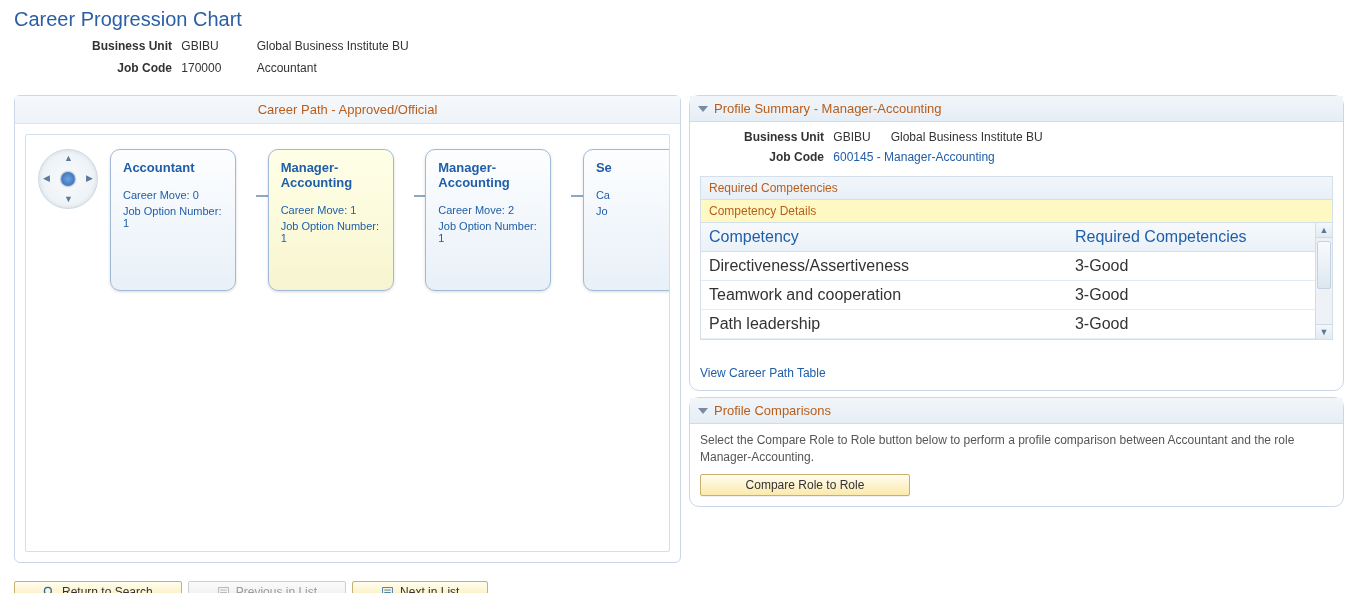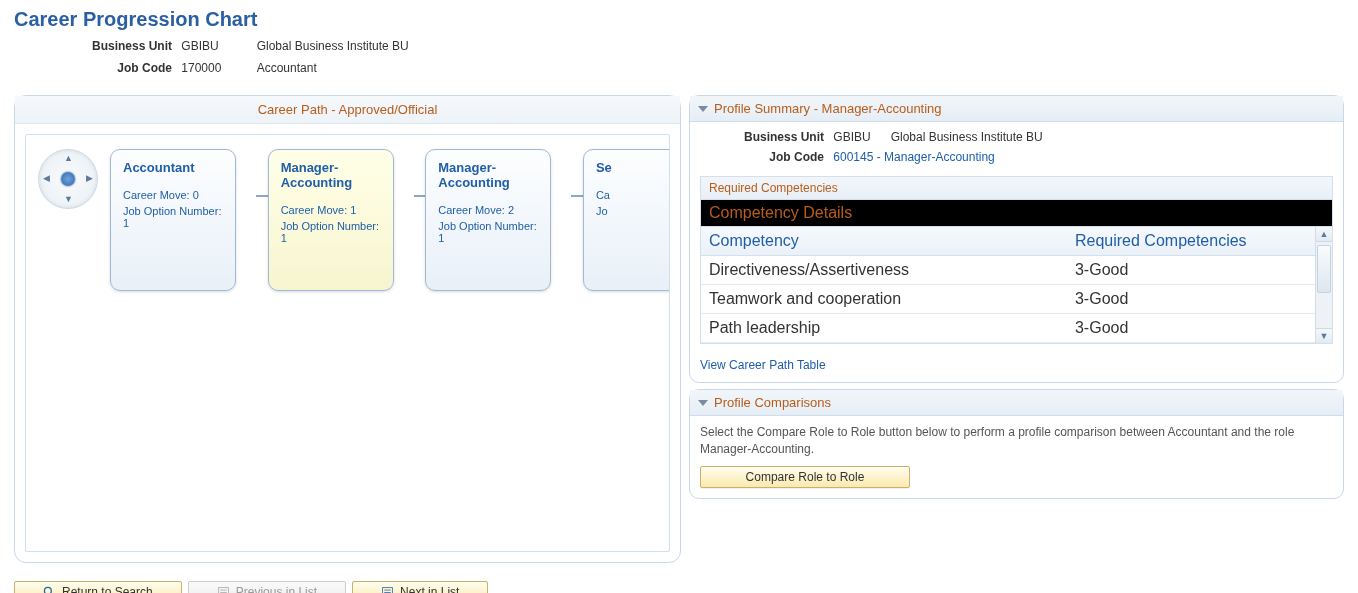--- a/index.html
+++ b/index.html
@@ -1,32 +1,32 @@
 <!DOCTYPE html>
 <html><head>
 <meta charset="utf-8">
 <style>
  html,body{margin:0;padding:0;font-family:Arial,Helvetica,sans-serif;font-size:12px;color:#333;background:#fff}
  body{width:1358px;height:593px;position:relative;overflow:hidden}
 
  .page{padding:8px 14px}
 
- h1.page-title{font-size:20px;font-weight:bold;color:#2b5fa3;margin:0 0 8px 0}
+ h1.page-title{font-size:20px;font-weight:normal;color:#2b5fa3;margin:0 0 8px 0}
  
  .hdr-grid{margin:4px 0 12px 0}
  .hdr-row{height:22px}
  .hdr-lbl{display:inline-block;width:158px;text-align:right;font-weight:bold;color:#333;padding-right:6px}
  .hdr-val1{display:inline-block;width:72px;color:#333}
  .hdr-val2{display:inline-block;color:#333}
 
  .cols{display:flex;gap:8px}
  .left{width:668px}
  .right{width:656px}
 
- .frame{border:1px solid #c9d7e8;border-radius:12px}
+ .frame{border:1px solid #c9d7e8;border-radius:6px}
  .frame-title{text-align:center;color:#b85d1b;font-size:13px;padding:6px 0;background:linear-gradient(#f6f9fc,#eef3f8);border-bottom:1px solid #dde7f1}
  .frame-body{padding:14px 12px 14px 12px;border:1px solid #cfe0ef;margin:10px;border-radius:2px;height:388px;position:relative;overflow:hidden;background:#fff}
 
  
  .compass{width:58px;height:58px;border-radius:50%;background:radial-gradient(#fafbfc,#e7eef5);border:1px solid #cdd8e3;position:relative;box-shadow:inset 0 0 4px rgba(0,0,0,.1)}
  .compass .c{position:absolute;width:14px;height:14px;border-radius:50%;background:radial-gradient(#6fa3df,#2d64ad);top:22px;left:22px;box-shadow:0 0 2px #1d4d8c}
  .compass span{position:absolute;color:#5e7a99;font-size:9px;line-height:1;user-select:none}
  .compass .n{top:4px;left:25px}
  .compass .s{bottom:4px;left:25px}
  .compass .w{left:4px;top:24px}
@@ -44,21 +44,21 @@
  .sec>.bar{background:linear-gradient(#f2f6fa,#e5edf5);border-bottom:1px solid #cfdceb;padding:5px 8px;color:#b85d1b;font-size:13px;display:flex;align-items:center;gap:6px}
  .tri{width:0;height:0;border-left:5px solid transparent;border-right:5px solid transparent;border-top:6px solid #7a8aa0;display:inline-block}
  .sec .body{padding:8px 10px 10px 10px}
 
  .ps-row{height:20px}
  .ps-lbl{display:inline-block;width:124px;text-align:right;font-weight:bold;padding-right:6px}
  .ps-v1{display:inline-block;width:54px}
  .ps-link{color:#1f5ea8}
 
  .sub-hdr{background:linear-gradient(#f2f6fa,#e8eff7);border:1px solid #d4dfec;color:#b85d1b;font-size:12px;padding:4px 8px;margin-top:6px}
- .sub-hdr2{background:#000000;border:1px solid #d4dfec;border-top:none;color:#b85d1b;font-size:16px;padding:4px 8px}
+ .sub-hdr2{background:#fef9c3;border:1px solid #d4dfec;border-top:none;color:#b85d1b;font-size:12px;padding:4px 8px}
 
  .tbl-wrap{position:relative;border:1px solid #d4dfec;border-top:none}
  table.comp{width:100%;border-collapse:collapse;font-size:16px}
  table.comp th{background:linear-gradient(#f6f9fc,#eaf1f8);color:#1f5ea8;font-weight:normal;text-align:left;padding:5px 8px;border-bottom:1px solid #d4dfec}
  table.comp td{padding:5px 8px;border-bottom:1px solid #e4ebf3;color:#333}
  .scroll-fake{position:absolute;right:0;top:0;bottom:0;width:16px;background:#eef2f6;border-left:1px solid #d3dde8}
  .scroll-fake .th{position:absolute;left:1px;right:1px;top:18px;height:46px;background:linear-gradient(#f9fbfd,#dde6ef);border:1px solid #c5d2e1;border-radius:2px}
  .scroll-fake .ar{position:absolute;left:0;right:0;height:14px;background:linear-gradient(#f4f8fb,#e2eaf2);color:#5a789a;font-size:9px;text-align:center;line-height:14px}
  .scroll-fake .up{top:0;border-bottom:1px solid #cfd9e5}
  .scroll-fake .dn{bottom:0;border-top:1px solid #cfd9e5}
@@ -183,21 +183,21 @@
                   </tr>
                 </tbody>
       </table>
       <div class="scroll-fake">
        <div class="ar up">▲</div>
        <div class="th"></div>
        <div class="ar dn">▼</div>
       </div>
      </div>
 
-     <div style="margin-top:14px">
+     <div style="margin-top:26px">
       <a href="#" class="link">View Career Path Table</a>
      </div>
     </div>
    </div>
 
    <div class="sec">
     <div class="bar">
      <span class="tri"></span>
      <span>Profile Comparisons</span>
     </div>

